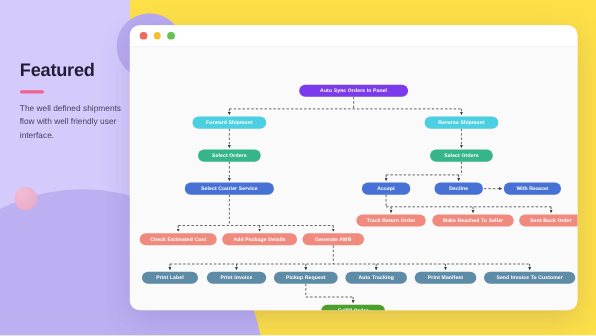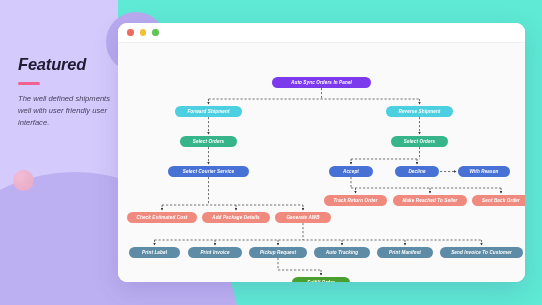--- a/index.html
+++ b/index.html
@@ -4,23 +4,22 @@
 <style>
   * { box-sizing: border-box; margin: 0; padding: 0; }
   html, body {
     width: 542px; height: 305px;
     overflow: hidden;
     font-family: "Liberation Sans", "DejaVu Sans", sans-serif;
   }
   #stage {
     position: relative;
     width: 542px; height: 305px;
-    background: #5eead4;
+    background: #fde047;
     overflow: hidden;
-    font-style: italic;
   }
   
   .deco { position: absolute; border-radius: 50%; pointer-events: none; }
   #deco-big-circle {
     width: 330px; height: 330px;
     left: -90px; top: 172px;
     background: #bcb0f2;
   }
   #deco-top-circle {
     width: 60px; height: 60px;
@@ -135,21 +134,21 @@
   <div id="deco-pane" class="deco" style="border-radius:0"></div>
   <div id="deco-big-circle" class="deco"></div>
   <div id="deco-top-circle" class="deco"></div>
   <div id="deco-small-pink" class="deco"></div>
 
   <div id="left-panel">
     <div id="headline">
       <div>Featured</div>
     </div>
     <div id="headline-rule"></div>
-    <div id="subtext">The well defined shipments well with user friendly user interface.</div>
+    <div id="subtext">The well defined shipments flow with well friendly user interface.</div>
   </div>
 
   <div id="window">
     <div id="titlebar">
       <span class="dot" id="dot-close"></span>
       <span class="dot" id="dot-min"></span>
       <span class="dot" id="dot-max"></span>
     </div>
 
     <div id="canvas">

